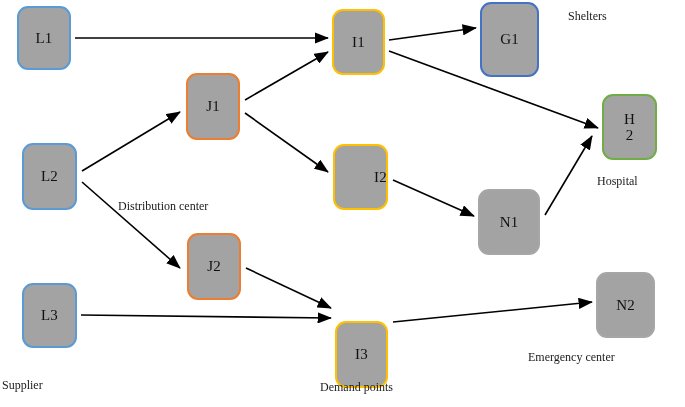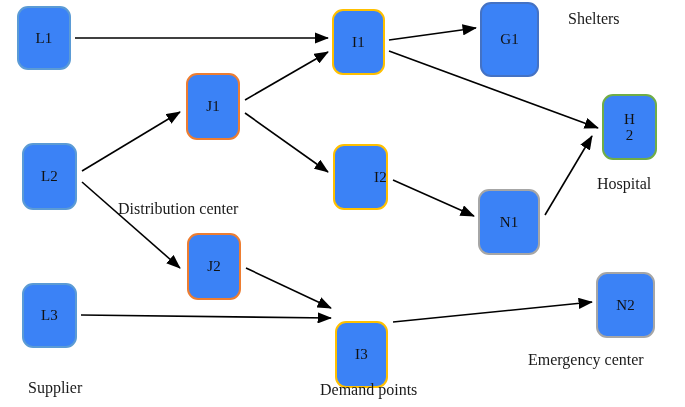--- a/index.html
+++ b/index.html
@@ -14,39 +14,39 @@
     background: #ffffff;
     overflow: hidden;
     font-family: "Liberation Serif", "DejaVu Serif", serif;
   }
   .node {
     position: absolute;
     box-sizing: border-box;
     border-style: solid;
     border-width: 2.2px;
     border-radius: 11px;
-    background: #3b82f6;
+    background: #a3a3a3;
     display: flex;
     align-items: center;
     justify-content: center;
     text-align: center;
     color: #111111;
     font-size: 15px;
     line-height: 1.08;
     letter-spacing: 0.2px;
     z-index: 3;
   }
   .node-label {
     white-space: pre-line;
     display: block;
   }
   .group-label {
     position: absolute;
     color: #1a1a1a;
-    font-size: 16px;
+    font-size: 12px;
     line-height: 1.1;
     white-space: nowrap;
     z-index: 4;
   }
   svg.edges {
     position: absolute;
     left: 0;
     top: 0;
     width: 685px;
     height: 407px;
@@ -118,17 +118,17 @@
       </div>
       <div class="node" style="left: 596px; top: 272px; width: 59px; height: 66px; border-color: rgb(166, 166, 166);">
         <span class="node-label">N2</span>
       </div>
     </div>
   <div id="label-layer">
       <div class="group-label" style="left: 568px; top: 10px;">Shelters</div>
       <div class="group-label" style="left: 597px; top: 175px;">Hospital</div>
       <div class="group-label" style="left: 118px; top: 200px;">Distribution center</div>
       <div class="group-label" style="left: 528px; top: 351px; text-align: right;">Emergency center</div>
-      <div class="group-label" style="left: 2px; top: 379px; margin-left: 26px;">Supplier</div>
+      <div class="group-label" style="left: 2px; top: 379px;">Supplier</div>
       <div class="group-label" style="left: 320px; top: 381px;">Demand points</div>
     </div>
 
 </div>
 
 </body></html>

